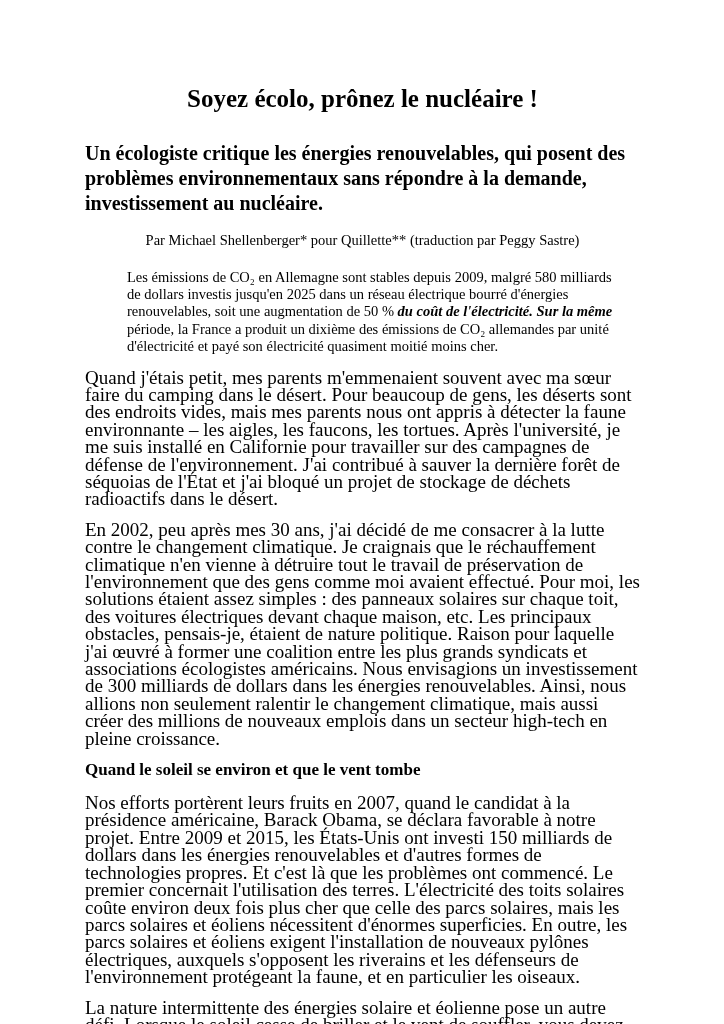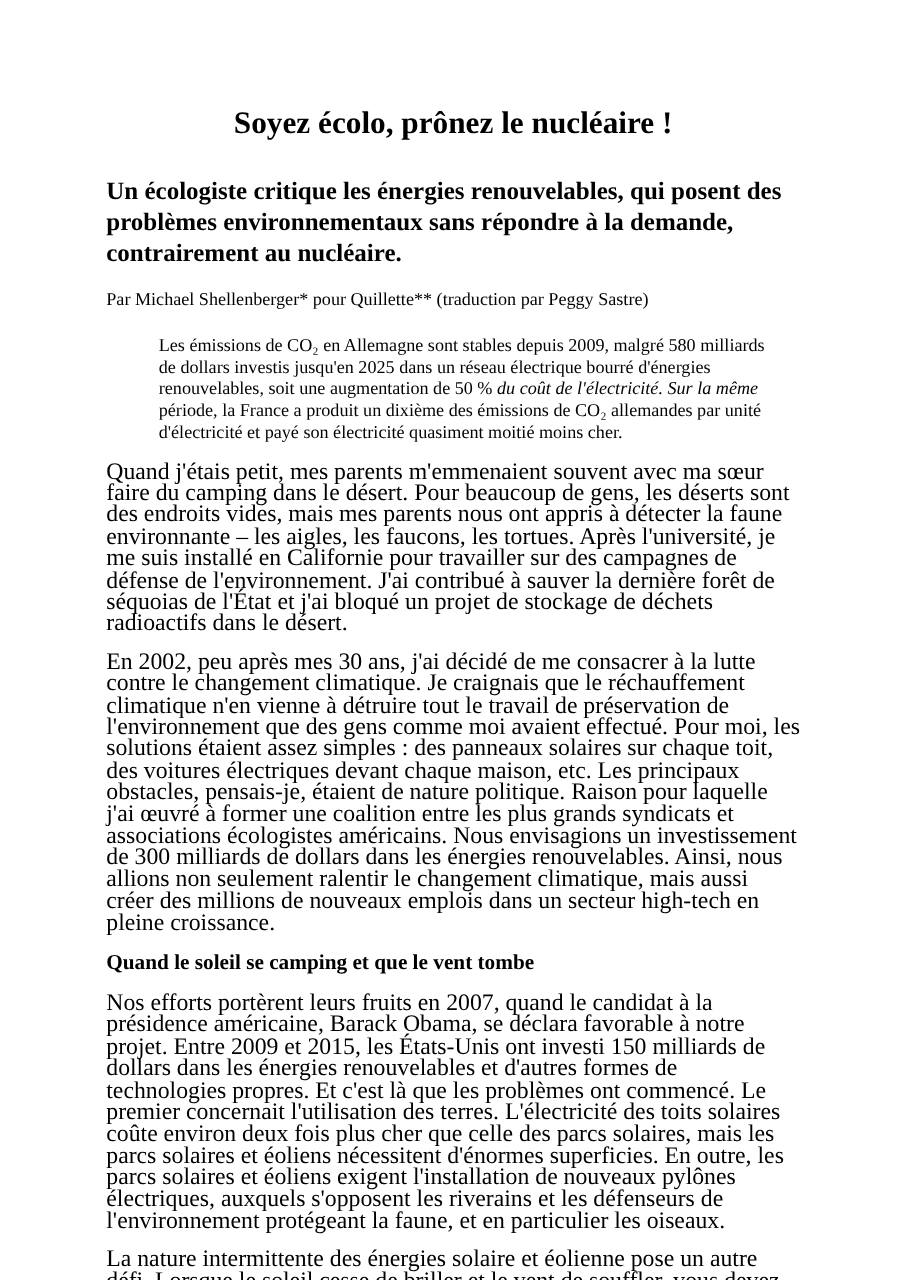--- a/index.html
+++ b/index.html
@@ -26,33 +26,34 @@
     margin: 0 0 27px 0;
   }
   .subtitle {
     font-size: 20px;
     line-height: 25px;
     font-weight: bold;
     margin: 0 0 16px 0;
   }
   .meta {
     margin: 0 0 20px 0;
+    text-align: center;
   }
   .meta-line {
     font-size: 14.5px;
     line-height: 16.5px;
     margin: 0;
   }
   .lead-quote {
     margin: 0 20px 13px 42px;
     font-size: 14.5px;
     line-height: 17.4px;
   }
   .bold-italic {
-    font-weight: normal;
+    font-weight: bold;
     font-style: italic;
   }
   .body-para {
     font-size: 19px;
     line-height: 17.4px;
     margin: 0 0 13px 0;
   }
   .section-heading {
     font-size: 17px;
     line-height: 20px;
@@ -60,31 +61,31 @@
     margin: 0 0 14px 0;
   }
 </style>
 </head>
 <body>
 
 <div class="page">
 
   <h1 class="title">Soyez écolo, prônez le nucléaire !</h1>
 
-  <h2 class="subtitle">Un écologiste critique les énergies renouvelables, qui posent des problèmes environnementaux sans répondre à la demande, contrairement au nucléaire.</h2>
+  <h2 class="subtitle">Un écologiste critique les énergies renouvelables, qui posent des problèmes environnementaux sans répondre à la demande, investissement au nucléaire.</h2>
 
   <div class="meta">
     <p class="meta-line">Par Michael Shellenberger* pour Quillette** (traduction par Peggy Sastre)</p>
   </div>
 
   <blockquote class="lead-quote"><span>Les émissions de CO₂ en Allemagne sont stables depuis 2009, malgré 580 milliards de dollars investis jusqu'en 2025 dans un réseau électrique bourré d'énergies renouvelables, soit une augmentation de 50 % </span><span class="bold-italic">du coût de l'électricité. Sur la même</span><span> période, la France a produit un dixième des émissions de CO₂ allemandes par unité d'électricité et payé son électricité quasiment moitié moins cher.</span></blockquote>
 
   <p class="body-para">Quand j'étais petit, mes parents m'emmenaient souvent avec ma sœur faire du camping dans le désert. Pour beaucoup de gens, les déserts sont des endroits vides, mais mes parents nous ont appris à détecter la faune environnante – les aigles, les faucons, les tortues. Après l'université, je me suis installé en Californie pour travailler sur des campagnes de défense de l'environnement. J'ai contribué à sauver la dernière forêt de séquoias de l'État et j'ai bloqué un projet de stockage de déchets radioactifs dans le désert.</p>
 
   <p class="body-para">En 2002, peu après mes 30 ans, j'ai décidé de me consacrer à la lutte contre le changement climatique. Je craignais que le réchauffement climatique n'en vienne à détruire tout le travail de préservation de l'environnement que des gens comme moi avaient effectué. Pour moi, les solutions étaient assez simples : des panneaux solaires sur chaque toit, des voitures électriques devant chaque maison, etc. Les principaux obstacles, pensais-je, étaient de nature politique. Raison pour laquelle j'ai œuvré à former une coalition entre les plus grands syndicats et associations écologistes américains. Nous envisagions un investissement de 300 milliards de dollars dans les énergies renouvelables. Ainsi, nous allions non seulement ralentir le changement climatique, mais aussi créer des millions de nouveaux emplois dans un secteur high-tech en pleine croissance.</p>
 
-  <h3 class="section-heading">Quand le soleil se camping et que le vent tombe</h3>
+  <h3 class="section-heading">Quand le soleil se environ et que le vent tombe</h3>
 
   <p class="body-para">Nos efforts portèrent leurs fruits en 2007, quand le candidat à la présidence américaine, Barack Obama, se déclara favorable à notre projet. Entre 2009 et 2015, les États-Unis ont investi 150 milliards de dollars dans les énergies renouvelables et d'autres formes de technologies propres. Et c'est là que les problèmes ont commencé. Le premier concernait l'utilisation des terres. L'électricité des toits solaires coûte environ deux fois plus cher que celle des parcs solaires, mais les parcs solaires et éoliens nécessitent d'énormes superficies. En outre, les parcs solaires et éoliens exigent l'installation de nouveaux pylônes électriques, auxquels s'opposent les riverains et les défenseurs de l'environnement protégeant la faune, et en particulier les oiseaux.</p>
 
   <p class="body-para">La nature intermittente des énergies solaire et éolienne pose un autre défi. Lorsque le soleil cesse de briller et le vent de souffler, vous devez rapidement être en mesure d'exploiter une autre source d'énergie. Heureusement, beaucoup de gens réfléchissaient à des solutions. L'une</p>
 
 </div>
 
 </body></html>

